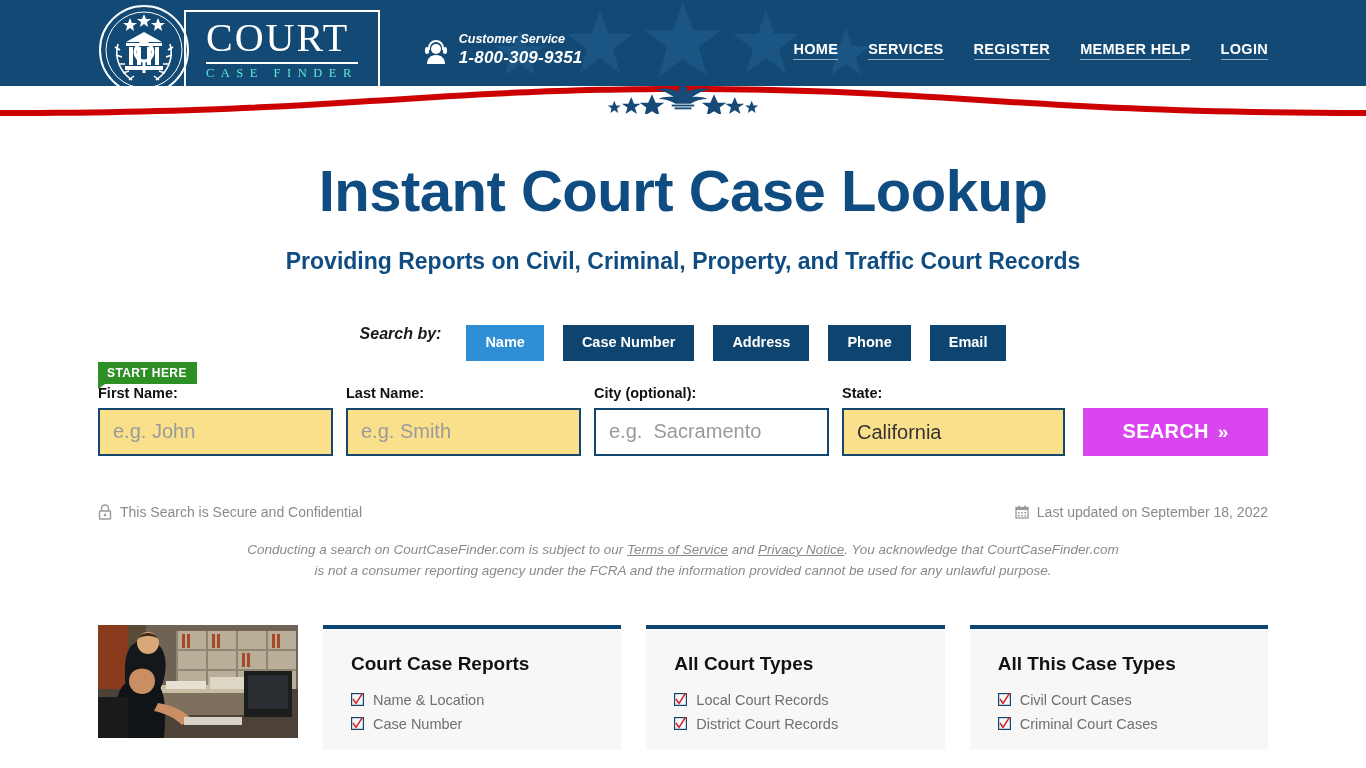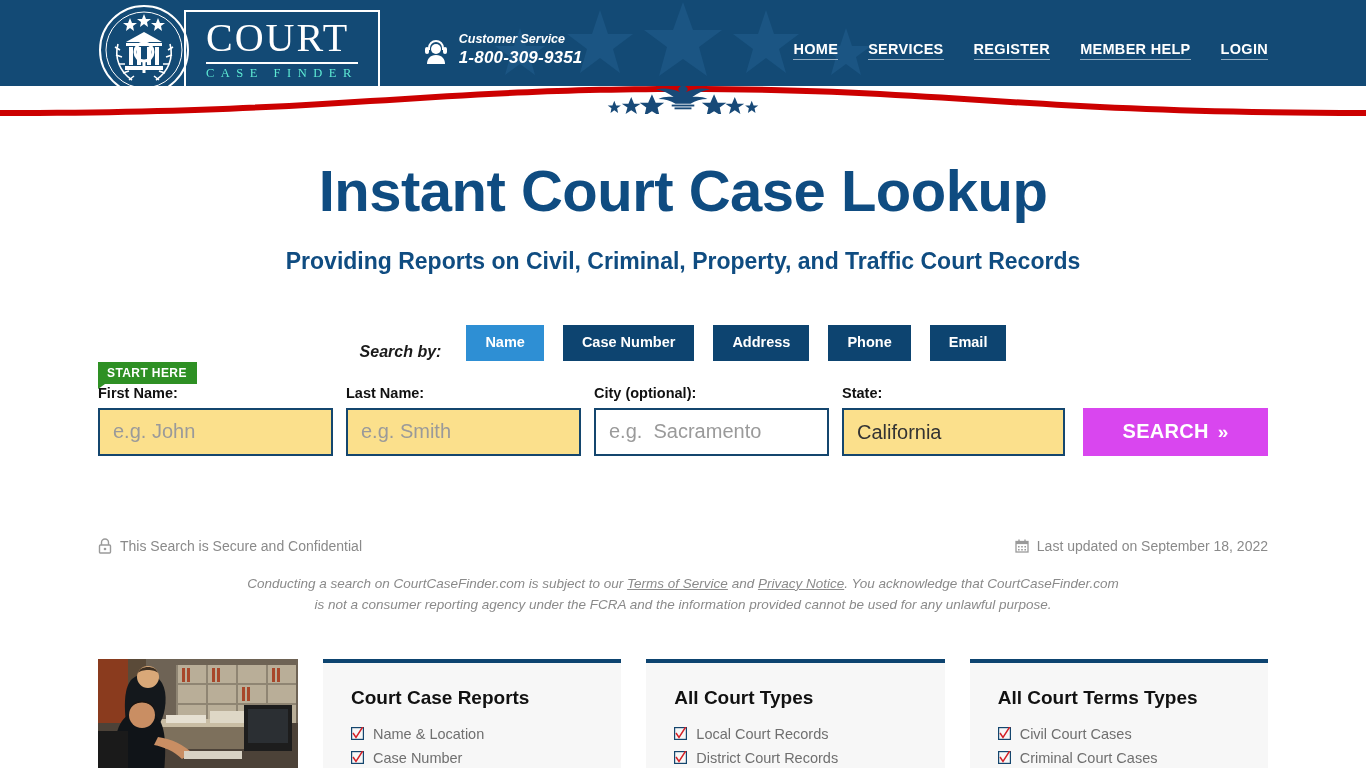--- a/index.html
+++ b/index.html
@@ -77,21 +77,21 @@
     color: #0f4c81; font-size: 58px; font-weight: bold;
     letter-spacing: -.5px; line-height: 1;
   }
   .sub {
     color: #0f4c81; font-size: 23px; font-weight: bold;
     margin-top: 28px;
   }
 
   
   .searchby {
-    display: flex; align-items: flex-end; justify-content: center;
+    display: flex; align-items: flex-start; justify-content: center;
     gap: 19px; margin-top: 50px;
   }
   .searchby-label {
     color: #1a1a1a; font-size: 16px; font-weight: bold; font-style: italic;
     margin-right: 6px;
   }
   .tab {
     background: #0d4470; color: #fff; border: none;
     font-family: inherit; font-size: 14.5px; font-weight: bold;
     padding: 10px 19px; cursor: pointer; line-height: 1.1;
@@ -143,21 +143,21 @@
     height: 48px; width: 192px; margin-left: 5px;
     background: #d946ef; border: none; color: #fff;
     font-family: inherit; font-size: 20px; font-weight: bold;
     letter-spacing: .3px; cursor: pointer;
     display: flex; align-items: center; justify-content: center; gap: 9px;
   }
   .chev { font-size: 19px; line-height: 1; }
 
   
   .secure-row {
-    width: 1170px; margin: 0 auto; padding-top: 82px;
+    width: 1170px; margin: 0 auto; padding-top: 48px;
     display: flex; align-items: center; justify-content: space-between;
     color: #8a8a8a; font-size: 14px;
   }
   .secure-left, .secure-right { display: flex; align-items: center; gap: 8px; }
 
   
   .disclaimer {
     width: 1000px; margin: 20px auto 0 auto; text-align: center;
     color: #8a8a8a; font-size: 13.5px; font-style: italic; line-height: 1.55;
   }
@@ -439,21 +439,21 @@
         <svg class="chk" viewBox="0 0 13 13">
           <rect x="0.6" y="0.6" width="11.8" height="11.8" fill="none" stroke="#14466e" stroke-width="1.2"></rect>
           <path d="M2,6 L5,10.5 L12,-0.5" fill="none" stroke="#d32026" stroke-width="1.5"></path>
         </svg>
         <span>District Court Records</span>
       </li>
     </ul>
   </div>
 
   <div class="card">
-    <h3>All Court Terms Types</h3>
+    <h3>All This Case Types</h3>
     <ul>
       <li>
         <svg class="chk" viewBox="0 0 13 13">
           <rect x="0.6" y="0.6" width="11.8" height="11.8" fill="none" stroke="#14466e" stroke-width="1.2"></rect>
           <path d="M2,6 L5,10.5 L12,-0.5" fill="none" stroke="#d32026" stroke-width="1.5"></path>
         </svg>
         <span>Civil Court Cases</span>
       </li>
       <li>
         <svg class="chk" viewBox="0 0 13 13">

